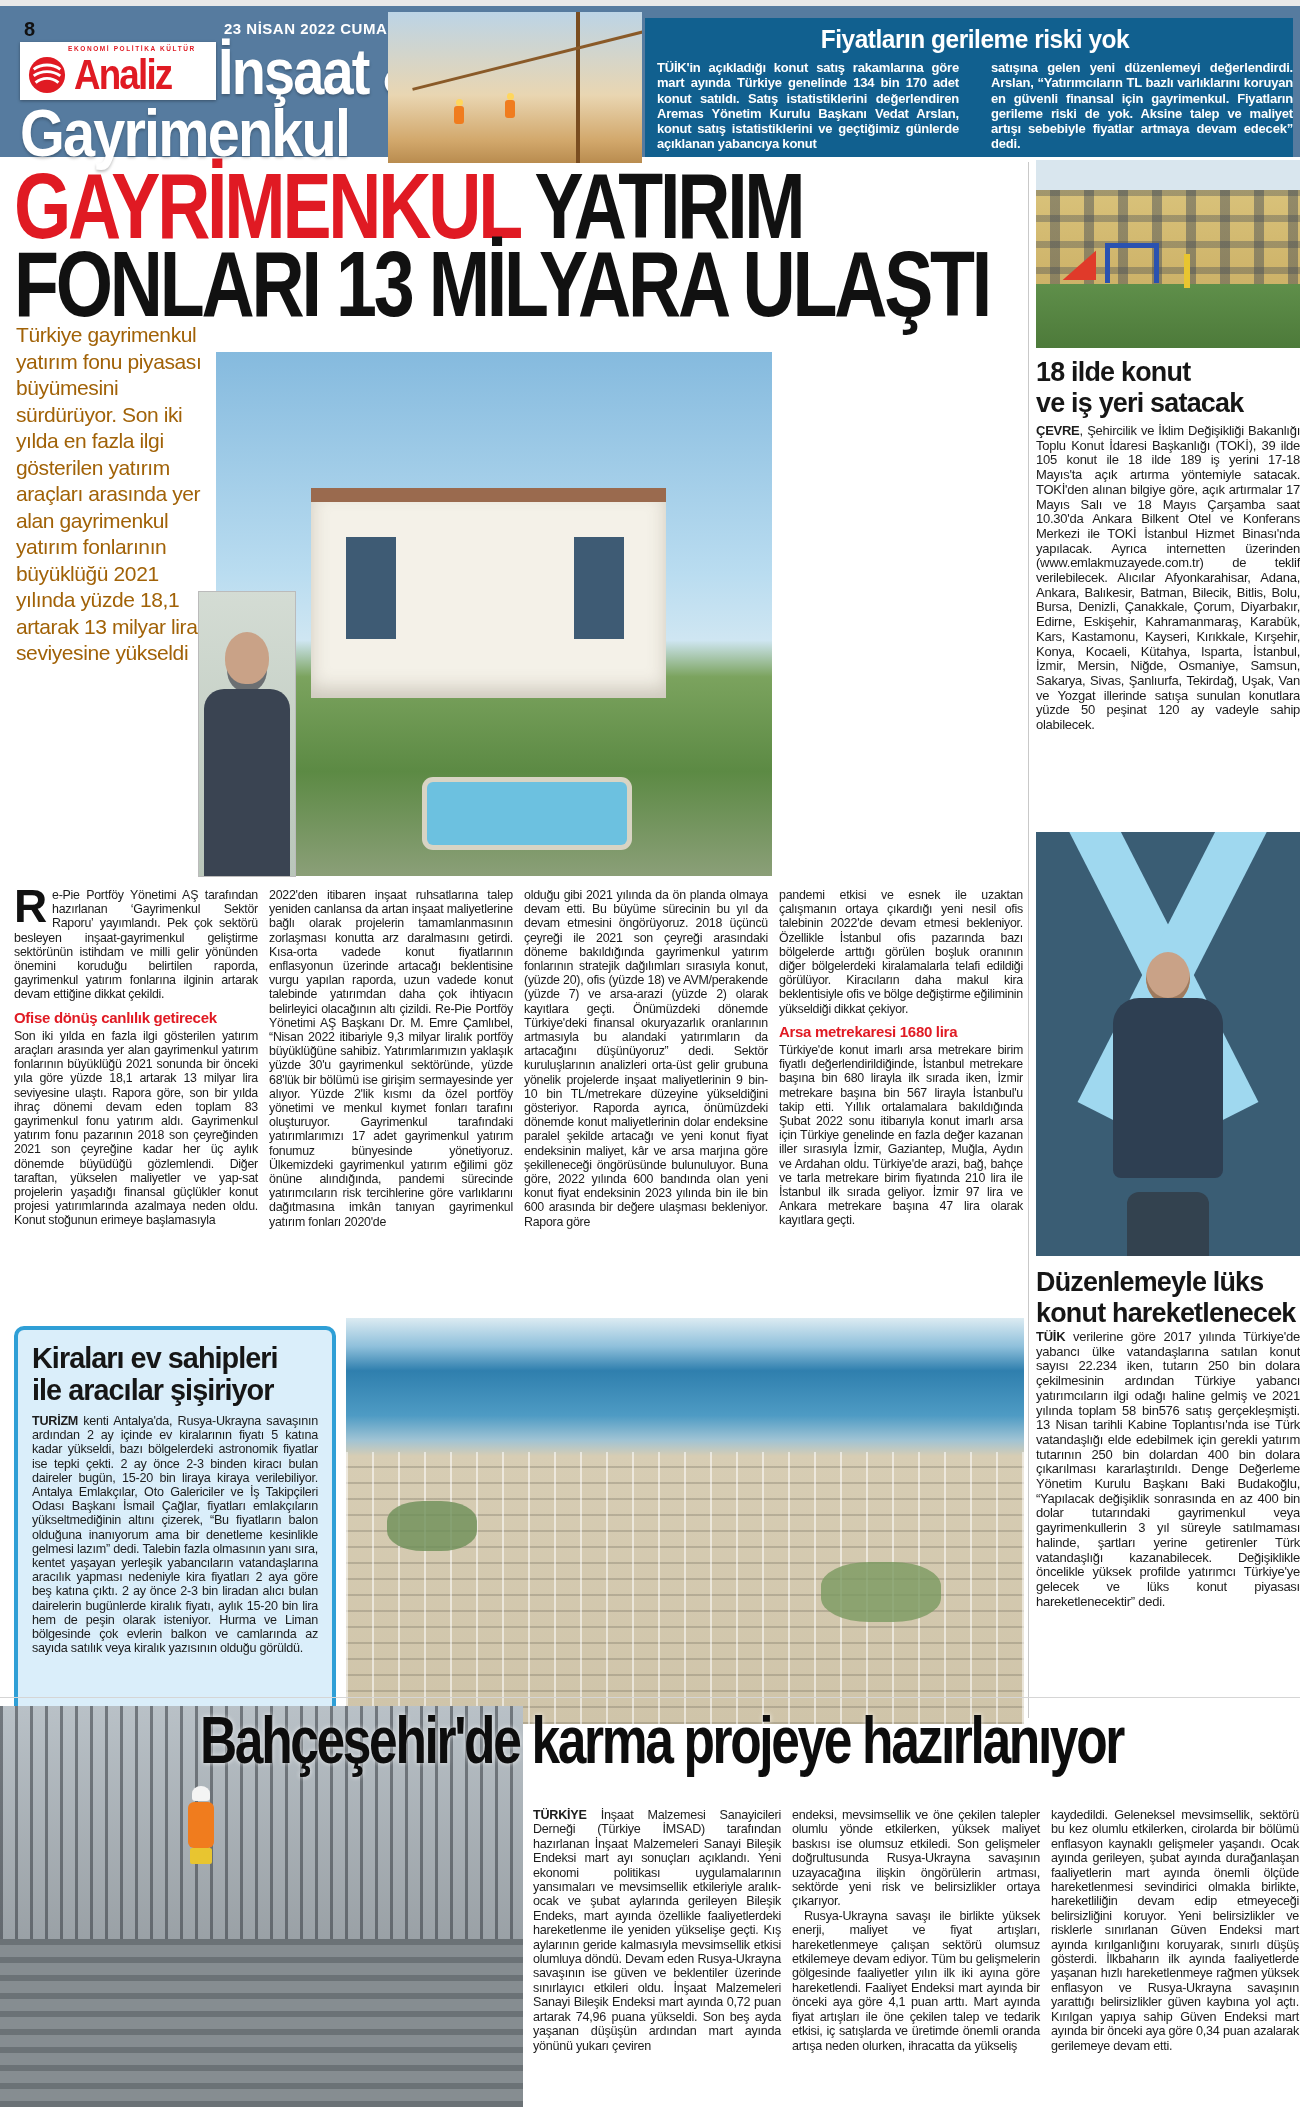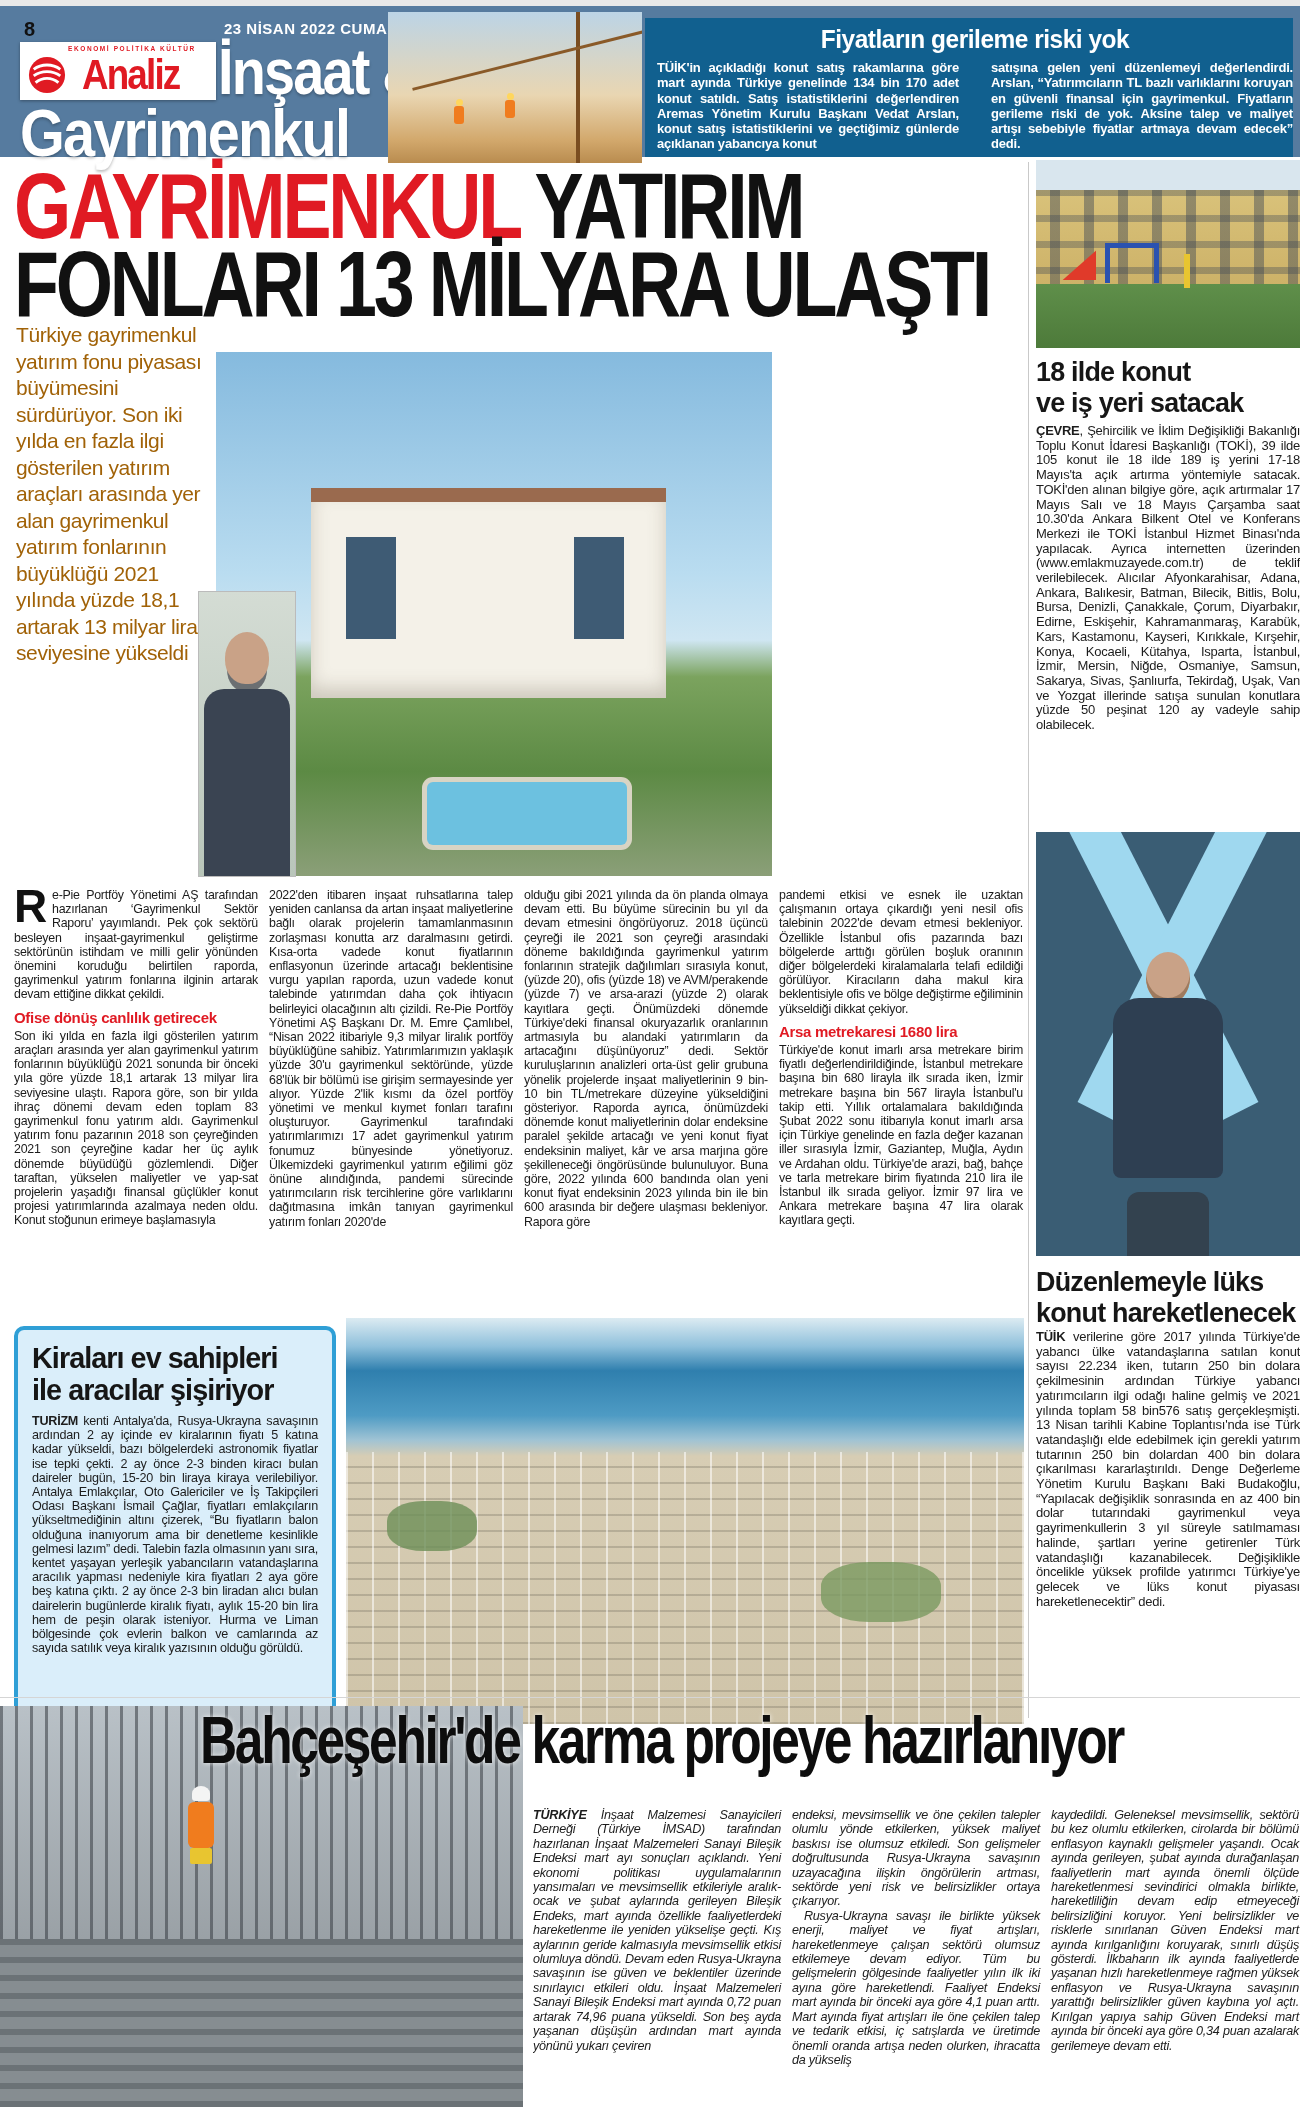--- a/index.html
+++ b/index.html
@@ -7,21 +7,21 @@
   .page { position:relative; width:1300px; height:2107px; background:#fff; margin:0 auto;
           font-family:"Liberation Sans", sans-serif; color:#1c1c1c; overflow:hidden; }
 
   
   .topstrip { position:absolute; left:0; top:0; width:1300px; height:6px; background:#e8e8e8; }
   .band { position:absolute; left:0; top:6px; width:1300px; height:151px; background:#567b9f; }
   .pagenum { position:absolute; left:24px; top:12px; font-size:20px; font-weight:700; color:#111; }
   .analiz-box { position:absolute; left:20px; top:36px; width:196px; height:58px; background:#fff;
                 box-shadow:0 1px 3px rgba(0,0,0,.35); padding:3px 8px 0 8px; }
   .analiz-cap { font-size:6.5px; color:#e01a23; letter-spacing:1.6px; font-weight:700; padding-left:40px; }
-  .analiz-row { display:flex; align-items:center; gap:16px; }
+  .analiz-row { display:flex; align-items:center; gap:8px; }
   .analiz-row svg { width:38px; height:38px; }
   .analiz-word { font-size:40px; font-weight:700; color:#e01a23; letter-spacing:-2px;
                  transform:scale(.92,1.05); transform-origin:left center; }
   .hdr-date { position:absolute; left:224px; top:14px; font-size:15px; font-weight:700; color:#fff; letter-spacing:.5px; }
   .sect1 { position:absolute; left:218px; top:28px; font-size:62px; font-weight:700; color:#fff;
            letter-spacing:-2px; transform:scale(.9,1.05); transform-origin:left top; white-space:nowrap;
            text-shadow:0 2px 3px rgba(0,0,0,.25); }
   .sect2 { position:absolute; left:20px; top:88px; font-size:64px; font-weight:700; color:#fff;
            letter-spacing:-2px; transform:scale(.9,1.05); transform-origin:left top; white-space:nowrap;
            text-shadow:0 2px 3px rgba(0,0,0,.25); z-index:3;}
@@ -133,21 +133,21 @@
   .bot-photo .forms { position:absolute; left:0; top:58%; width:100%; height:42%;
      background:repeating-linear-gradient(0deg,#6b7276 0 6px,#868d91 6px 18px); }
   .bot-worker { position:absolute; left:36%; top:24%; width:26px; height:46px; background:#f07c1e; border-radius:6px; z-index:2;}
   .bot-worker::before { content:""; position:absolute; left:50%; top:-16px; width:18px; height:15px; margin-left:-9px;
      border-radius:50% 50% 20% 20%; background:#f4f4f4; }
   .bot-worker::after { content:""; position:absolute; left:2px; top:46px; width:22px; height:16px; background:#e8c530; border-radius:2px; }
   .bot-head { position:absolute; left:200px; top:1702px; font-size:66px; font-weight:700; letter-spacing:-3px;
               white-space:nowrap; transform:scale(.78,1); transform-origin:left top; color:#0d0d0d; z-index:4;
               text-shadow:0 0 6px rgba(255,255,255,.8); }
   .botcols { position:absolute; left:533px; top:1808px; width:767px; height:299px; display:flex; gap:11px; overflow:hidden; }
-  .botcol { width:248px; font-size:12.6px; line-height:14.4px; text-align:justify; letter-spacing:-.25px;font-style:italic; }
+  .botcol { width:248px; font-size:12.6px; line-height:14.4px; text-align:justify; letter-spacing:-.25px; }
   .botcol p + p { text-indent:12px; }
 </style>
 </head>
 <body>
 
 <div class="page">
 
   <div class="topstrip"></div>
   <div class="band">
     <div class="pagenum">8</div>

